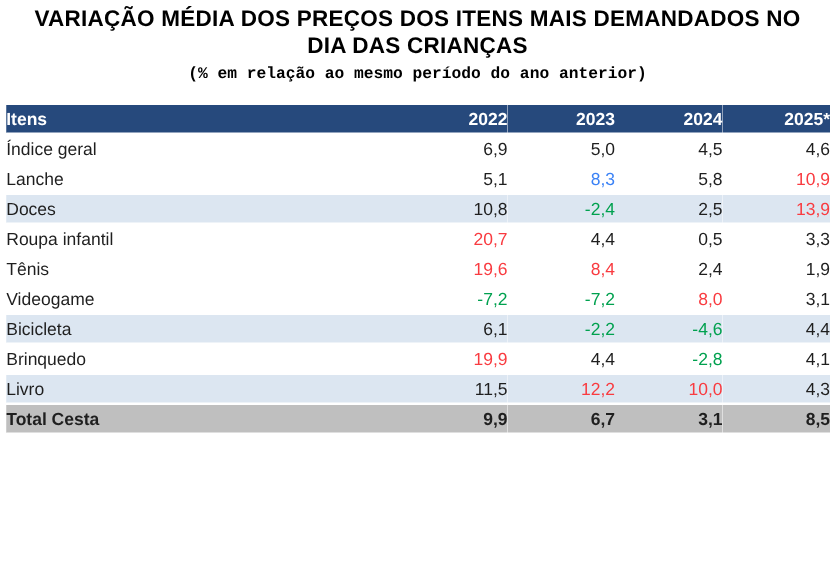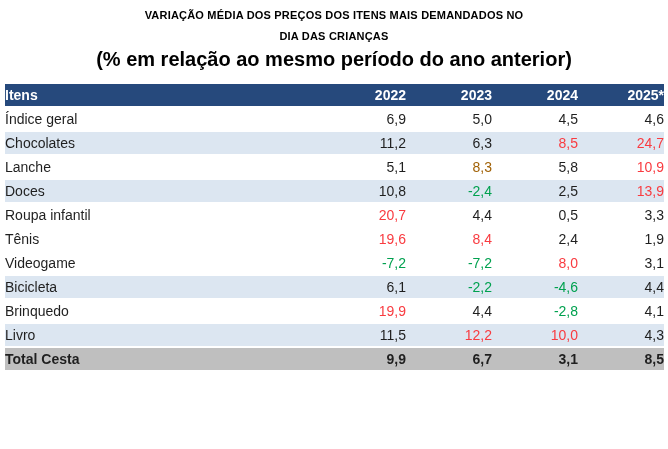--- a/index.html
+++ b/index.html
@@ -15,30 +15,31 @@
     width: 668px;
     height: 449px;
     position: relative;
   }
   .title-wrap {
     padding-top: 5px;
     text-align: center;
     color: #000000;
   }
   .title-line {
-    font-size: 11px;
+    font-size: 18px;
     font-weight: bold;
     line-height: 21px;
     letter-spacing: 0.2px;
   }
   .subtitle {
-    font-size: 20px;
+    font-size: 13px;
     font-weight: bold;
     line-height: 18px;
     margin-top: 3px;
+    font-family: Liberation Mono, monospace;
   }
   table.price-table {
     border-collapse: collapse;
     table-layout: fixed;
     width: 659px;
     margin-left: 5px;
     margin-top: 16px;
     font-size: 14px;
   }
   table.price-table th, table.price-table td {
@@ -110,31 +111,24 @@
         </tr>
     </thead>
     <tbody id="table-body">
         <tr class="">
           <td class="col-item">Índice geral</td>
           <td class="col-year" style="color: rgb(31, 31, 31);">6,9</td>
           <td class="col-year" style="color: rgb(31, 31, 31);">5,0</td>
           <td class="col-year" style="color: rgb(31, 31, 31);">4,5</td>
           <td class="col-year" style="color: rgb(31, 31, 31);">4,6</td>
         </tr>
-        <tr class="alt">
-          <td class="col-item">Chocolates</td>
-          <td class="col-year" style="color: rgb(31, 31, 31);">11,2</td>
-          <td class="col-year" style="color: rgb(31, 31, 31);">6,3</td>
-          <td class="col-year" style="color: rgb(249, 59, 64);">8,5</td>
-          <td class="col-year" style="color: rgb(249, 59, 64);">24,7</td>
-        </tr>
         <tr class="">
           <td class="col-item">Lanche</td>
           <td class="col-year" style="color: rgb(31, 31, 31);">5,1</td>
-          <td class="col-year" style="color: #a16207;">8,3</td>
+          <td class="col-year" style="color: #3b82f6;">8,3</td>
           <td class="col-year" style="color: rgb(31, 31, 31);">5,8</td>
           <td class="col-year" style="color: rgb(249, 59, 64);">10,9</td>
         </tr>
         <tr class="alt">
           <td class="col-item">Doces</td>
           <td class="col-year" style="color: rgb(31, 31, 31);">10,8</td>
           <td class="col-year" style="color: rgb(0, 161, 79); padding-left: 14px;">-2,4</td>
           <td class="col-year" style="color: rgb(31, 31, 31);">2,5</td>
           <td class="col-year" style="color: rgb(249, 59, 64);">13,9</td>
         </tr>

